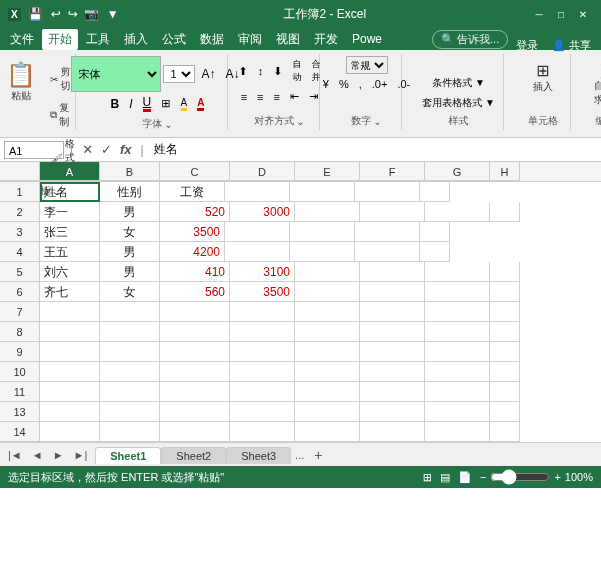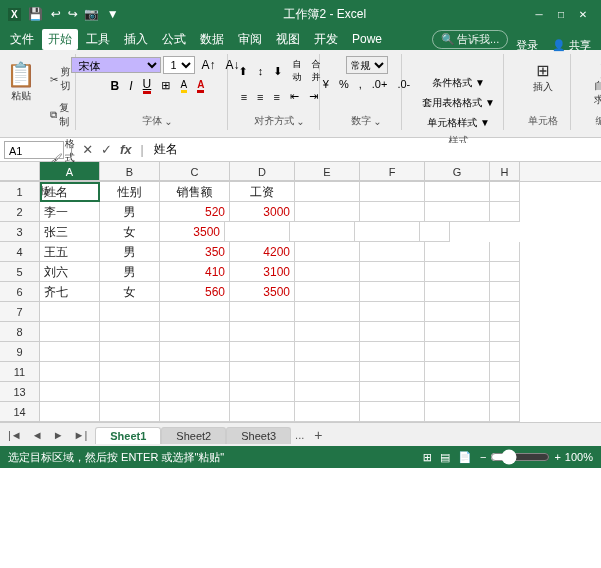--- a/index.html
+++ b/index.html
@@ -78,25 +78,25 @@
       color: #333;
       border: 1px solid transparent;
     }
 
     
     .clipboard-group { min-width: 70px; }
 
     
     .font-selector {
       border: 1px solid #ababab;
-      background: #c4b5fd;
+      background: #86efac;
       font-size: 11px;
       padding: 1px 2px;
       width: 90px;
-      height: 16px;
+      height: 36px;
       cursor: pointer;
     }
     .font-size-selector {
       border: 1px solid #ababab;
       background: #fff;
       font-size: 11px;
       padding: 1px 2px;
       width: 32px;
       height: 18px;
       cursor: pointer;
@@ -460,21 +460,20 @@
       <span style="cursor:pointer;">⌄</span>
     </div>
   </div>
 
   <div class="ribbon-separator"></div>
 
   <div class="ribbon-group" style="min-width:90px;">
     <div style="display:flex; flex-direction:column; gap:2px; margin-top:18px;">
       <button class="btn-small" style="font-size:10px; white-space:nowrap;">条件格式 ▼</button>
       <button class="btn-small" style="font-size:10px; white-space:nowrap;">套用表格格式 ▼</button>
-      <button class="btn-small" style="font-size:10px; white-space:nowrap;">单元格样式 ▼</button>
     </div>
     <div class="ribbon-group-label">
       <span>样式</span>
     </div>
   </div>
 
   <div class="ribbon-separator"></div>
 
   <div class="ribbon-group" style="min-width:55px;">
     <div style="display:flex; flex-direction:column; gap:2px; margin-top:2px; align-items:center;">
@@ -527,21 +526,20 @@
     <div class="col-header col-f">F</div>
     <div class="col-header col-g">G</div>
     <div class="col-header col-h">H</div>
   </div>
 
   <div class="sheet-rows" id="sheet-rows">
   <div class="sheet-row">
         <div class="row-header">1</div>
         <div class="cell col-a text-left selected-cell">姓名</div>
         <div class="cell col-b text-center">性别</div>
-        <div class="cell col-c text-center">销售额</div>
         <div class="cell col-d text-center">工资</div>
         <div class="cell col-e text-left"></div>
         <div class="cell col-f text-left"></div>
         <div class="cell col-g text-left"></div>
         <div class="cell col-h text-left"></div>
       </div>
       <div class="sheet-row">
         <div class="row-header">2</div>
         <div class="cell col-a text-left">李一</div>
         <div class="cell col-b text-center">男</div>
@@ -559,21 +557,20 @@
         <div class="cell col-d text-right cell-red">3500</div>
         <div class="cell col-e text-left"></div>
         <div class="cell col-f text-left"></div>
         <div class="cell col-g text-left"></div>
         <div class="cell col-h text-left"></div>
       </div>
       <div class="sheet-row">
         <div class="row-header">4</div>
         <div class="cell col-a text-left">王五</div>
         <div class="cell col-b text-center">男</div>
-        <div class="cell col-c text-right cell-red">350</div>
         <div class="cell col-d text-right cell-red">4200</div>
         <div class="cell col-e text-left"></div>
         <div class="cell col-f text-left"></div>
         <div class="cell col-g text-left"></div>
         <div class="cell col-h text-left"></div>
       </div>
       <div class="sheet-row">
         <div class="row-header">5</div>
         <div class="cell col-a text-left">刘六</div>
         <div class="cell col-b text-center">男</div>
@@ -612,20 +609,31 @@
         <div class="cell col-b text-left"></div>
         <div class="cell col-c text-left"></div>
         <div class="cell col-d text-left"></div>
         <div class="cell col-e text-left"></div>
         <div class="cell col-f text-left"></div>
         <div class="cell col-g text-left"></div>
         <div class="cell col-h text-left"></div>
       </div>
       <div class="sheet-row">
         <div class="row-header">9</div>
+        <div class="cell col-a text-left"></div>
+        <div class="cell col-b text-left"></div>
+        <div class="cell col-c text-left"></div>
+        <div class="cell col-d text-left"></div>
+        <div class="cell col-e text-left"></div>
+        <div class="cell col-f text-left"></div>
+        <div class="cell col-g text-left"></div>
+        <div class="cell col-h text-left"></div>
+      </div>
+      <div class="sheet-row">
+        <div class="row-header">10</div>
         <div class="cell col-a text-left"></div>
         <div class="cell col-b text-left"></div>
         <div class="cell col-c text-left"></div>
         <div class="cell col-d text-left"></div>
         <div class="cell col-e text-left"></div>
         <div class="cell col-f text-left"></div>
         <div class="cell col-g text-left"></div>
         <div class="cell col-h text-left"></div>
       </div>
       <div class="sheet-row">

